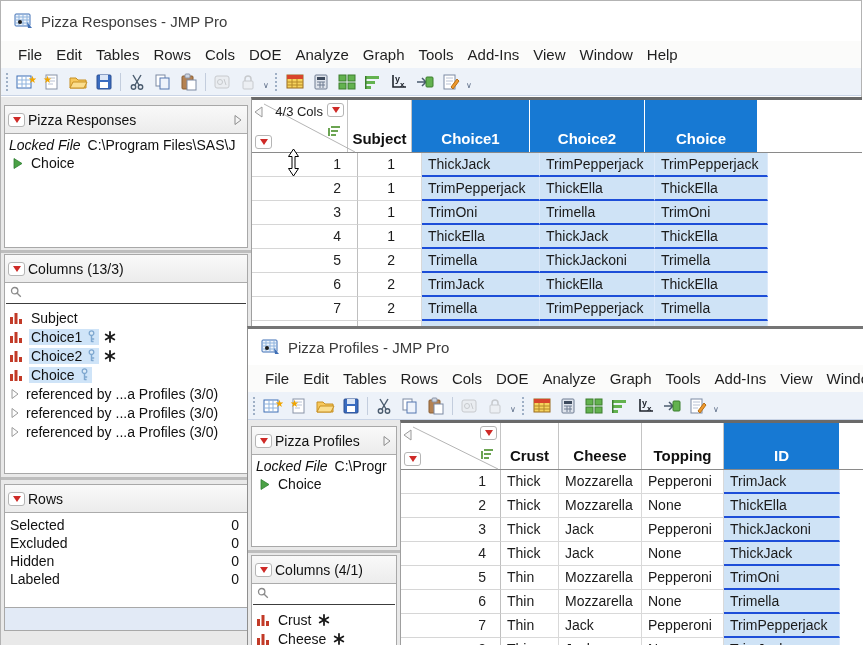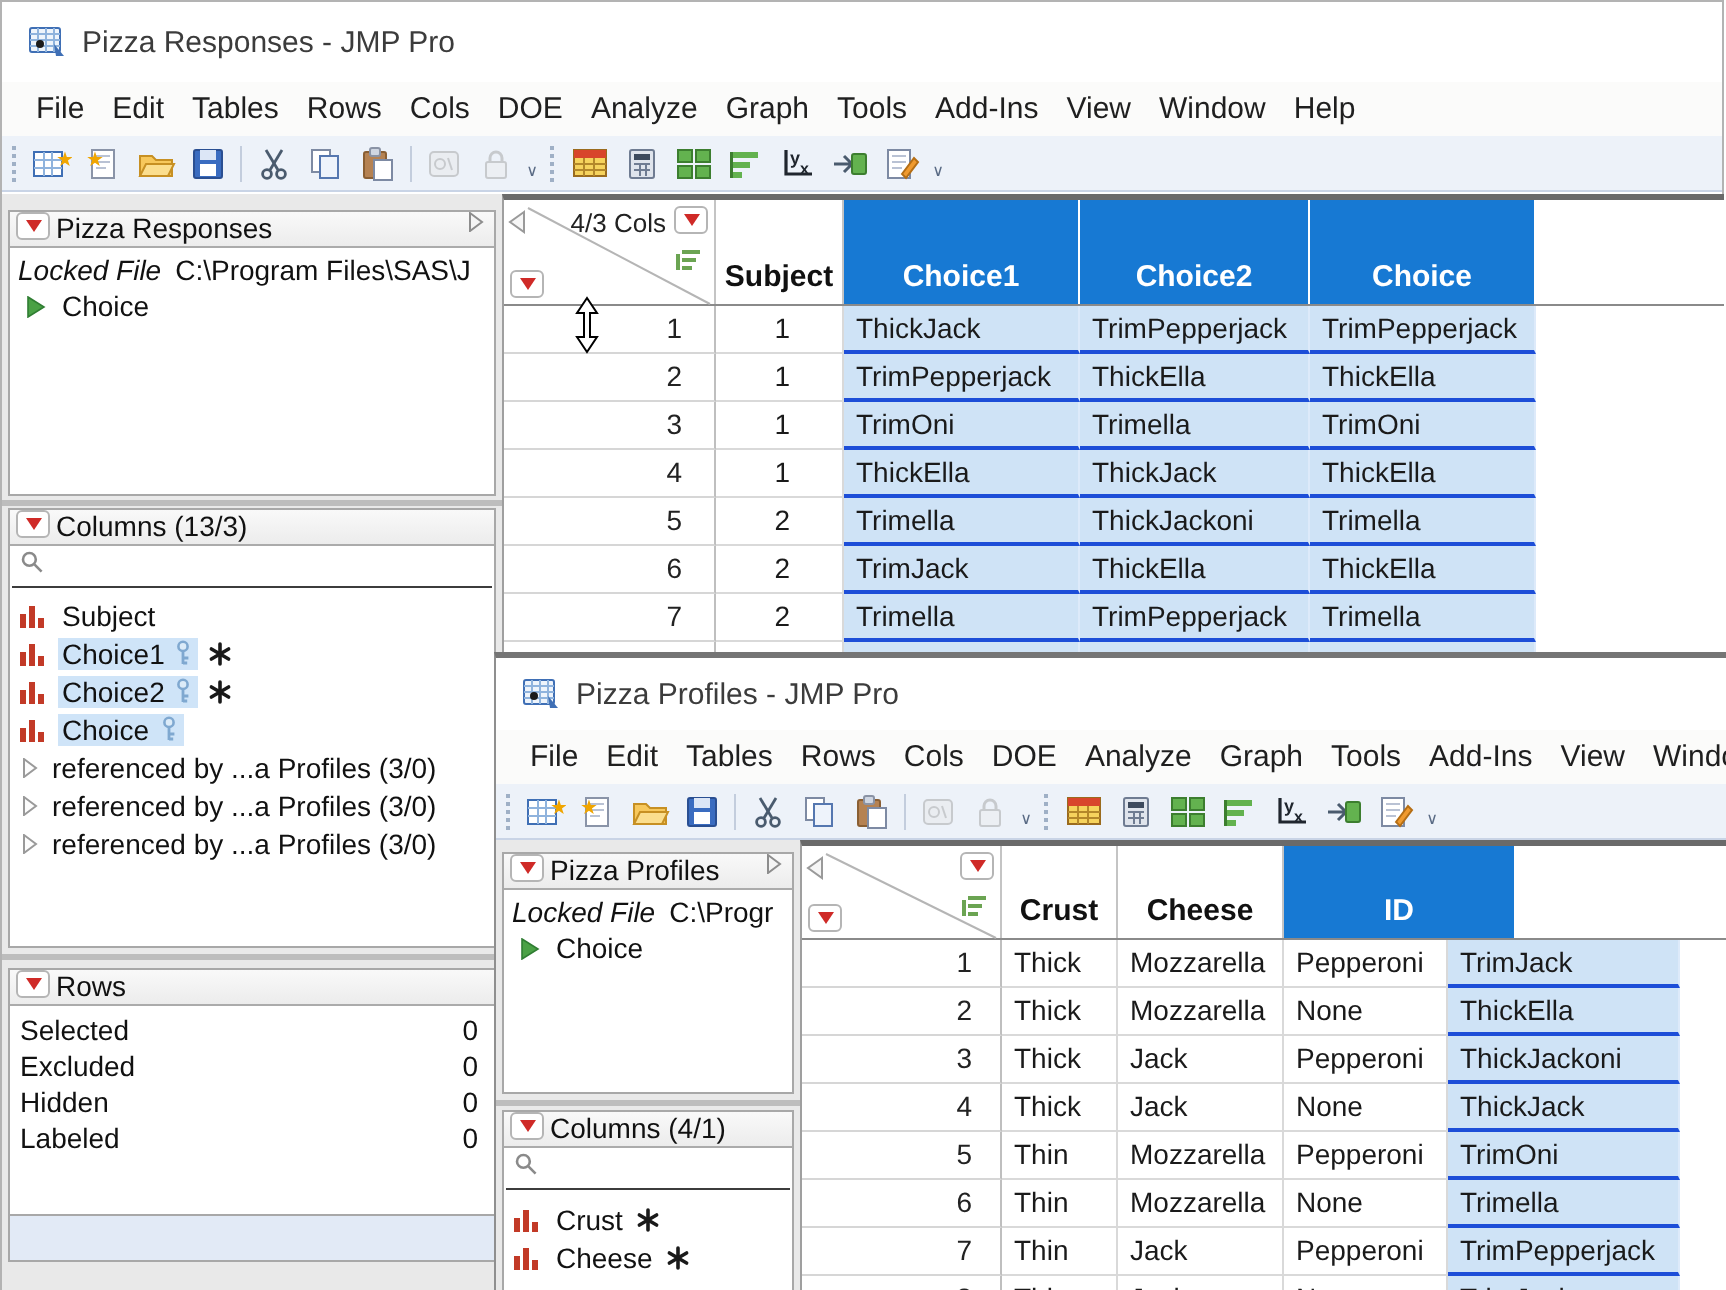--- a/index.html
+++ b/index.html
@@ -37,22 +37,22 @@
 
   
   .sidebar { position:absolute; left:0; top:0; bottom:0; background:#e9e9e9; }
   .win-main .sidebar { width:250px; }
   .win-prof .sidebar { width:152px; }
 
   .panel { position:absolute; left:3px; background:#fff; border:1px solid #a8a8a8; overflow:hidden; }
   .win-main .panel  { width:244px; }
   .win-prof .panel  { width:146px; }
 
-  .panel-header { position:relative; height:18px; background:linear-gradient(#f9f9f9,#ececec);
-                  border-bottom:1px solid #ababab; display:flex; align-items:flex-start; padding-left:3px; }
+  .panel-header { position:relative; height:28px; background:linear-gradient(#f9f9f9,#ececec);
+                  border-bottom:1px solid #ababab; display:flex; align-items:center; padding-left:3px; }
   .panel-title { font-size:14px; color:#111; margin-left:3px; white-space:nowrap; }
   .panel-arrow { margin-left:auto; margin-right:5px; display:flex; }
 
   .red-btn { display:inline-flex; align-items:center; justify-content:center; width:17px; height:14px;
              background:#fff; border:1px solid #b5b5b5; border-radius:3px; flex:none; }
   .red-btn i { width:0; height:0; border-left:4px solid transparent; border-right:4px solid transparent;
                border-top:6px solid #cf2a27; }
 
   .panel-body { position:relative; font-size:14px; color:#111; }
   .locked-line { padding:3px 0 1px 4px; white-space:nowrap; overflow:hidden; }
@@ -449,21 +449,21 @@
               <span class="lbl">Labeled</span>
               <span class="val">0</span>
             </div>
           </div>
       </div>
       <div class="sidebar-footer" style="top:511px;height:23px;width:244px;"></div>
     </div>
 
     <div class="grid">
         <div class="g-header" style="height: 53px;">
-          <div class="g-corner" style="width: 106px;">
+          <div class="g-corner" style="width: 96px;">
             <svg class="diag" width="106" height="53">
               <line x1="12" y1="4" x2="103" y2="52" stroke="#b5b5b5"></line>
             </svg>
             <span class="corner-collapse"><svg width="9" height="12" viewBox="0 0 9 12">
                 <path d="M8,1 L1,6 L8,11 Z" fill="#f6f6f6" stroke="#9a9a9a"></path>
               </svg></span>
             <span class="corner-label">4/3 Cols</span>
             <span class="red-btn corner-colbtn">
               <i></i>
             </span>
@@ -820,20 +820,21 @@
                   <rect x="4" y="9" width="5" height="2"></rect>
                   <rect x="1" y="3" width="2" height="8"></rect>
                 </g>
               </svg></span>
             <span class="red-btn corner-rowbtn">
               <i></i>
             </span>
           </div>
           <div class="g-colhead" style="width: 58px;">Crust</div>
           <div class="g-colhead" style="width: 83px;">Cheese</div>
+          <div class="g-colhead" style="width: 82px;">Topping</div>
           <div class="g-colhead sel" style="width: 116px;">ID</div>
           <div class="g-headfill"></div>
         </div>
         <div class="g-row" style="height: 24px;">
           <div class="g-rownum" style="width: 100px; padding-right: 14px; line-height: 23px;">1</div>
           <div class="g-cell" style="width: 58px; line-height: 23px;">Thick</div>
           <div class="g-cell" style="width: 83px; line-height: 23px;">Mozzarella</div>
           <div class="g-cell" style="width: 82px; line-height: 23px;">Pepperoni</div>
           <div class="g-cell sel" style="width: 116px; line-height: 23px;">TrimJack</div>
           <div class="g-rowfill"></div>

